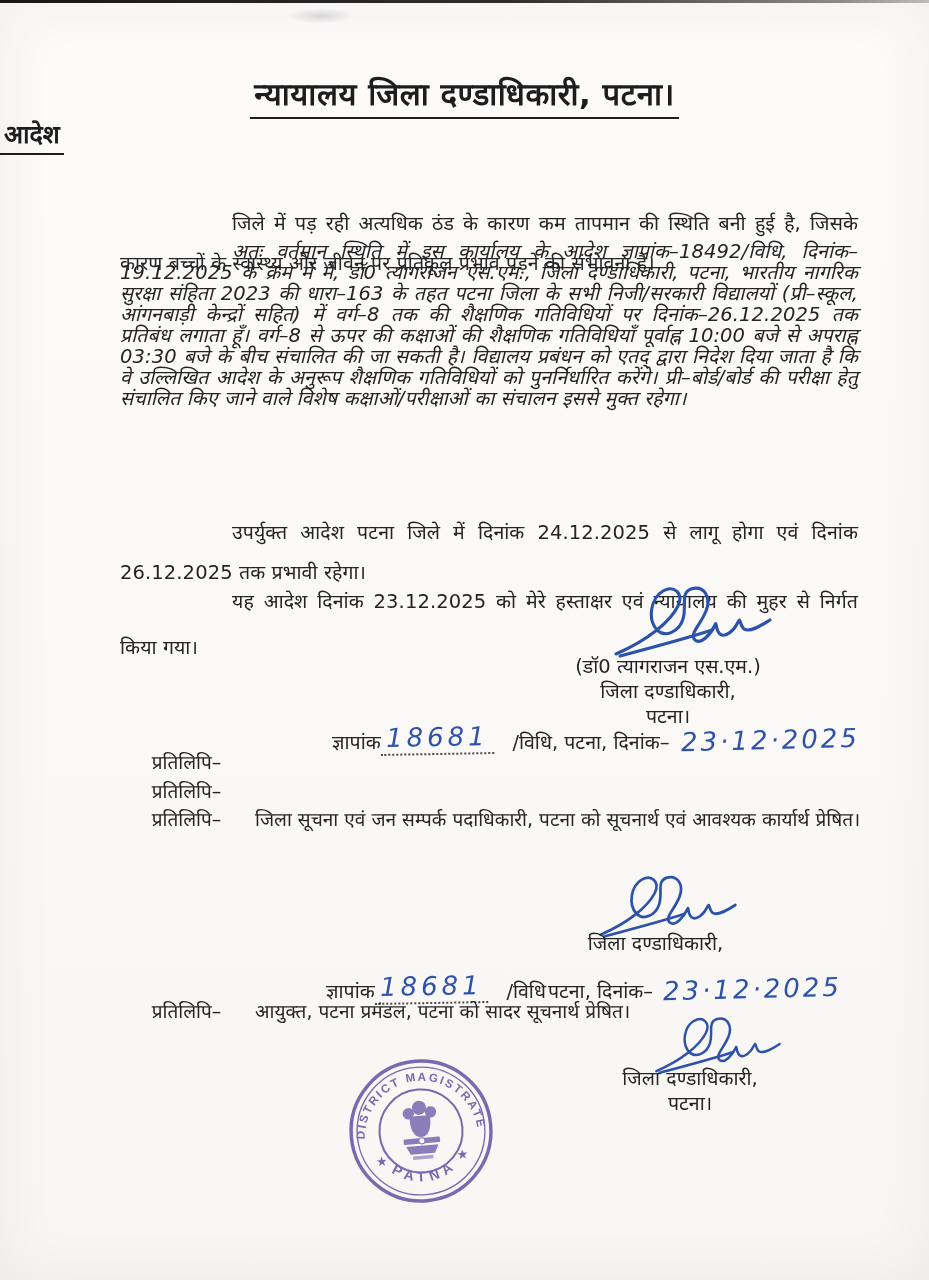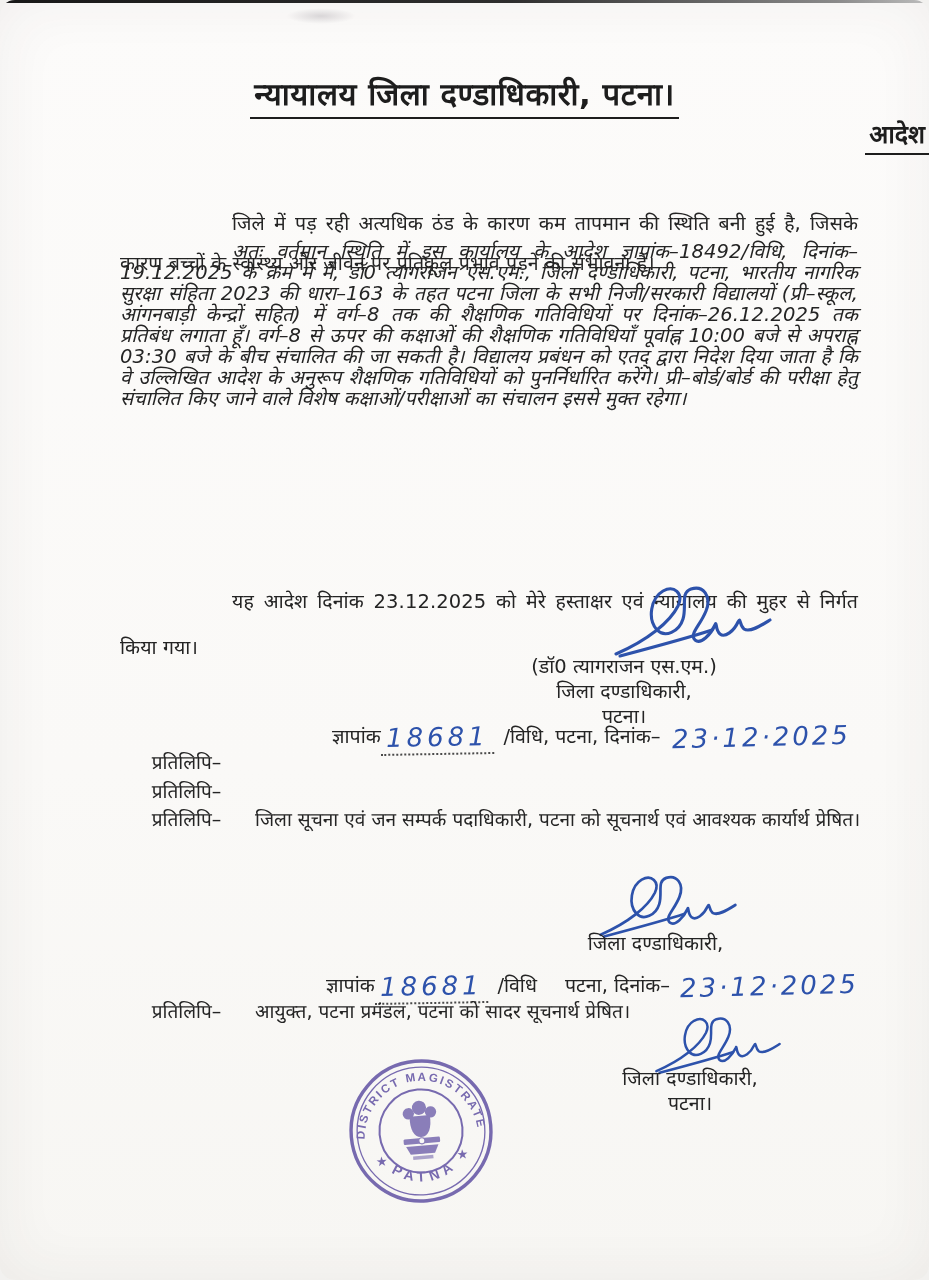--- a/index.html
+++ b/index.html
@@ -5,69 +5,68 @@
   html,body{margin:0;padding:0;}
   body{
     width:929px;height:1280px;position:relative;
     font-family:"DejaVu Sans","Liberation Sans",sans-serif;
     color:#262626;background:#f2f1ef;
   }
   .page{
     position:absolute;inset:0;overflow:hidden;
     background:linear-gradient(180deg,#fcfbfa 0%,#faf9f7 60%,#f7f6f3 100%);
     box-shadow:inset 0 0 60px rgba(60,55,50,0.06);
-    border-radius:15px;
   }
   .scan-topline{
     position:absolute;top:0;left:0;width:100%;height:3px;
     background:linear-gradient(90deg,#181818 0%,#2e2e2e 55%,#8a8a8a 90%,#bdbdbd 100%);
   }
   .scan-smudge{
     position:absolute;left:286px;top:8px;width:70px;height:16px;border-radius:50%;
     background:radial-gradient(ellipse at center,rgba(120,115,125,0.25),rgba(120,115,125,0) 70%);
   }
   .doc-title{
     position:absolute;top:72px;left:0;width:100%;text-align:center;
     font-size:31px;font-weight:bold;letter-spacing:0.5px;color:#1d1d1d;
   }
   .doc-title .u, .doc-heading .u{
     display:inline-block;border-bottom:2.5px solid #1d1d1d;padding:0 4px 3px;
   }
   .doc-heading{
-    position:absolute;top:116px;left:0;width:100%;text-align:right;
+    position:absolute;top:116px;left:0;width:100%;text-align:left;
     font-size:25px;font-weight:bold;color:#1d1d1d;
   }
   .body-para{
     position:absolute;left:120px;width:738px;text-align:justify;
     font-size:19.5px;color:#242424;text-indent:112px;letter-spacing:0.1px;
   }
   .para1{top:160px;line-height:40px;margin-top:44px;}
   .para2{top:221px;line-height:21px;font-style:italic;}
   .para3{top:493px;line-height:40px;}
   .para4{top:559px;line-height:46px;width:738px;}
   .sig{position:absolute;pointer-events:none;}
   .sig path{stroke:#2d52ab;stroke-width:3.1;fill:none;stroke-linecap:round;stroke-linejoin:round;}
   .sig1{left:608px;top:580px;width:170px;height:80px;}
   .sig2{left:592px;top:870px;width:152px;height:70px;}
   .sig3{left:642px;top:1012px;width:152px;height:64px;}
   .sign-block{position:absolute;text-align:center;font-size:19.5px;line-height:25px;color:#242424;}
-  .sign-block-1{left:510px;top:654px;width:228px;}
+  .sign-block-1{left:554px;top:654px;width:228px;}
   .sign-block-2{left:553px;top:931px;width:205px;}
   .sign-block-3{left:590px;top:1066px;width:200px;}
-  .memo{position:absolute;font-size:19.5px;color:#242424;display:flex;align-items:flex-start;white-space:nowrap;}
+  .memo{position:absolute;font-size:19.5px;color:#242424;display:flex;align-items:flex-end;white-space:nowrap;}
   .memo1{left:332px;top:722px;}
   .memo2{left:326px;top:971px;}
   .hw{font-style:italic;color:#2d52ab;font-weight:500;}
   .hw-number{
     font-size:26px;letter-spacing:4px;padding:0 5px 1px;
     border-bottom:2px dotted #4a4a4a;transform:rotate(-1deg);
   }
   .hw-date{font-size:26px;letter-spacing:3px;margin-left:10px;transform:rotate(-1.5deg);}
-  .memo .sep{margin:0 2px 0 10px;}
-  .memo .sep2{margin-left:26px;}
+  .memo .sep{margin:0 2px 0 19px;}
+  .memo .sep2{}
   .copies{position:absolute;left:118px;top:751px;width:744px;display:flex;flex-direction:column;row-gap:5px;}
   .copy-row{display:flex;font-size:19px;color:#242424;}
   .copy-label{width:137px;flex:none;line-height:23.5px;text-align:center;}
   .copy-text{flex:1;text-align:justify;line-height:23.5px;}
   .copy-row-last{position:absolute;left:118px;top:1000px;width:744px;}
   .stamp{position:absolute;left:346px;top:1056px;width:150px;height:150px;transform:rotate(-5deg);}
   .stamp text{fill:#5b4ba0;font-family:"Liberation Sans","DejaVu Sans",sans-serif;}
 </style>
 </head>
 <body>
@@ -80,20 +79,21 @@
   <div class="doc-title">
     <span class="u">न्यायालय जिला दण्डाधिकारी, पटना।</span>
   </div>
 
   <div class="doc-heading">
     <span class="u">आदेश</span>
   </div>
 
   <p class="body-para para1">जिले में पड़ रही अत्यधिक ठंड के कारण कम तापमान की स्थिति बनी हुई है, जिसके कारण बच्चों के स्वास्थ्य और जीवन पर प्रतिकूल प्रभाव पड़ने की संभावना है।</p>
   <p class="body-para para2">अतः वर्तमान स्थिति में इस कार्यालय के आदेश ज्ञापांक–18492/विधि, दिनांक–19.12.2025 के क्रम में मैं, डॉ0 त्यागराजन एस.एम., जिला दण्डाधिकारी, पटना, भारतीय नागरिक सुरक्षा संहिता 2023 की धारा–163 के तहत पटना जिला के सभी निजी/सरकारी विद्यालयों (प्री–स्कूल, आंगनबाड़ी केन्द्रों सहित) में वर्ग–8 तक की शैक्षणिक गतिविधियों पर दिनांक–26.12.2025 तक प्रतिबंध लगाता हूँ। वर्ग–8 से ऊपर की कक्षाओं की शैक्षणिक गतिविधियाँ पूर्वाह्न 10:00 बजे से अपराह्न 03:30 बजे के बीच संचालित की जा सकती है। विद्यालय प्रबंधन को एतद् द्वारा निदेश दिया जाता है कि वे उल्लिखित आदेश के अनुरूप शैक्षणिक गतिविधियों को पुनर्निर्धारित करेंगे। प्री–बोर्ड/बोर्ड की परीक्षा हेतु संचालित किए जाने वाले विशेष कक्षाओं/परीक्षाओं का संचालन इससे मुक्त रहेगा।</p>
+  <p class="body-para para3">उपर्युक्त आदेश पटना जिले में दिनांक 24.12.2025 से लागू होगा एवं दिनांक 26.12.2025 तक प्रभावी रहेगा।</p>
   <p class="body-para para4">यह आदेश दिनांक 23.12.2025 को मेरे हस्ताक्षर एवं न्यायालय की मुहर से निर्गत किया गया।</p>
 
   <svg class="sig sig1" viewBox="0 0 170 80">
     <path d="M8,74 C40,60 62,42 70,26 C76,13 66,5 55,11 C43,18 39,39 49,50 C57,58 71,52 75,39 C79,26 72,13 83,9 C95,5 104,16 98,31 C92,46 81,54 87,60 C93,65 103,54 107,45 C109,40 107,50 112,54 C117,58 126,51 130,42 C133,36 131,45 136,49 C142,53 154,45 162,40"></path>
     <path d="M12,76 C46,67 80,58 104,50"></path>
   </svg>
 
   <div class="sign-block sign-block-1">
     <div>(डॉ0 त्यागराजन एस.एम.)</div>
     <div>जिला दण्डाधिकारी,</div>

